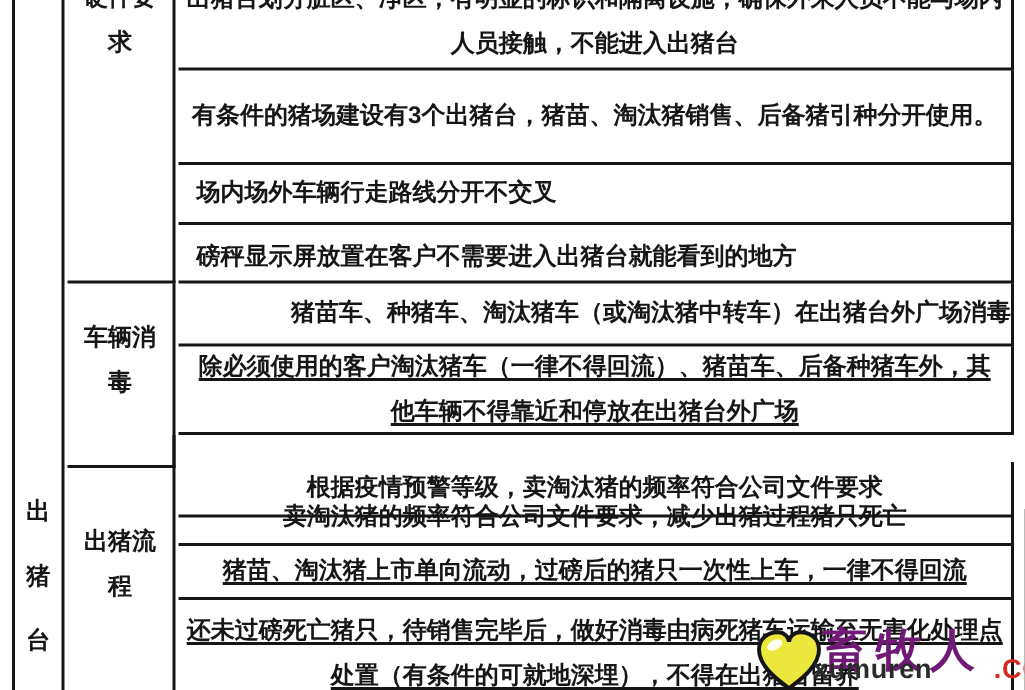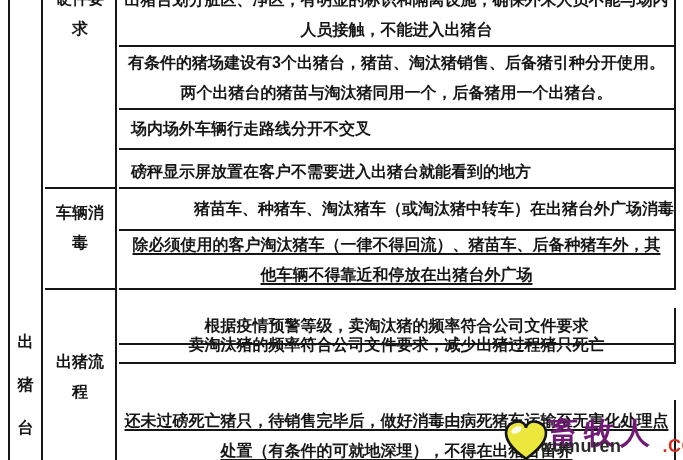--- a/index.html
+++ b/index.html
@@ -13,21 +13,21 @@
   .tbl{position:absolute; left:8px; top:-40px; width:666px; height:520px;
        border-left:2px solid #161616;}
   .c1{position:absolute; left:0; top:0; width:33px; height:100%;
       border-right:2px solid #161616;}
   .c1 .vlabel{position:absolute; top:360px; left:0; width:100%;
       text-align:center; font-size:16px; font-weight:700; line-height:43px;}
   .lbl{position:absolute; left:35px; width:72px; text-align:center;
       font-size:16px; font-weight:700; line-height:30px;
       border-right:2px solid #161616;}
   .lbl-hw{top:0;   height:229px; border-bottom:2px solid #161616; padding-top:24px;}
-  .lbl-cl{top:229px; height:101px; border-bottom:2px solid #161616; padding-top:9px;}
+  .lbl-cl{top:229px; height:123px; border-bottom:2px solid #161616; padding-top:22px;}
   .lbl-lc{top:330px; height:190px; padding-top:57px;}
   
   .r{position:absolute; left:109px; width:557px;
      border-right:2px solid #161616; border-bottom:2px solid #161616;
      font-size:16px; font-weight:700; line-height:30px;
      display:flex; flex-direction:column; justify-content:center;}
   .r.center{text-align:center;}
   .r.left{text-align:left; padding-left:12px;}
   .r.emph{font-weight:900;}
   .r.emph .ln{text-decoration:underline; text-decoration-thickness:1.5px; text-underline-offset:3px;}
@@ -77,41 +77,43 @@
       <div class="ln">出猪流</div>
       <div class="ln">程</div>
     </div>
 
     <div class="r r1 center">
       <div class="ln">出猪台划分脏区、净区，有明显的标识和隔离设施，确保外来人员不能与场内</div>
       <div class="ln">人员接触，不能进入出猪台</div>
     </div>
     <div class="r r2 center">
       <div class="ln">有条件的猪场建设有3个出猪台，猪苗、淘汰猪销售、后备猪引种分开使用。</div>
-      <div class="ln">两个出猪台的猪苗与淘汰猪同用一个，后备猪用一个出猪台。</div>
     </div>
     <div class="r r3 left">
       <div class="ln">场内场外车辆行走路线分开不交叉</div>
     </div>
     <div class="r r4 left">
       <div class="ln">磅秤显示屏放置在客户不需要进入出猪台就能看到的地方</div>
     </div>
     <div class="r r5 left">
       <div class="ln">猪苗车、种猪车、淘汰猪车（或淘汰猪中转车）在出猪台外广场消毒</div>
     </div>
     <div class="r r6 center emph">
       <div class="ln">除必须使用的客户淘汰猪车（一律不得回流）、猪苗车、后备种猪车外，其</div>
       <div class="ln">他车辆不得靠近和停放在出猪台外广场</div>
     </div>
     <div class="r r7 center">
       <div class="ln">根据疫情预警等级，卖淘汰猪的频率符合公司文件要求</div>
     </div>
     <div class="r r8 center">
       <div class="ln">卖淘汰猪的频率符合公司文件要求，减少出猪过程猪只死亡</div>
     </div>
+    <div class="r r9 center emph">
+      <div class="ln">猪苗、淘汰猪上市单向流动，过磅后的猪只一次性上车，一律不得回流</div>
+    </div>
     <div class="r r10 center emph">
       <div class="ln">还未过磅死亡猪只，待销售完毕后，做好消毒由病死猪车运输至无害化处理点</div>
       <div class="ln">处置（有条件的可就地深埋），不得在出猪台留养</div>
     </div>
   </div>
 
   <svg class="wm wm-heart" viewBox="0 0 46 42" width="46" height="42" xmlns="http://www.w3.org/2000/svg">
     <path d="M23 39 C20 36 3 26 3 13 C3 5.5 9 1.5 15.5 1.5 C19.5 1.5 23 4.5 23 8
              C23 4.5 26.5 1.5 30.5 1.5 C37 1.5 43 5.5 43 13 C43 26 26 36 23 39 Z" fill="#ece73c" stroke="#151515" stroke-width="2.6"></path>
     <ellipse cx="13.5" cy="10" rx="5.5" ry="3.2" fill="#ffffff" opacity="0.9" transform="rotate(-28 13.5 10)"></ellipse>

